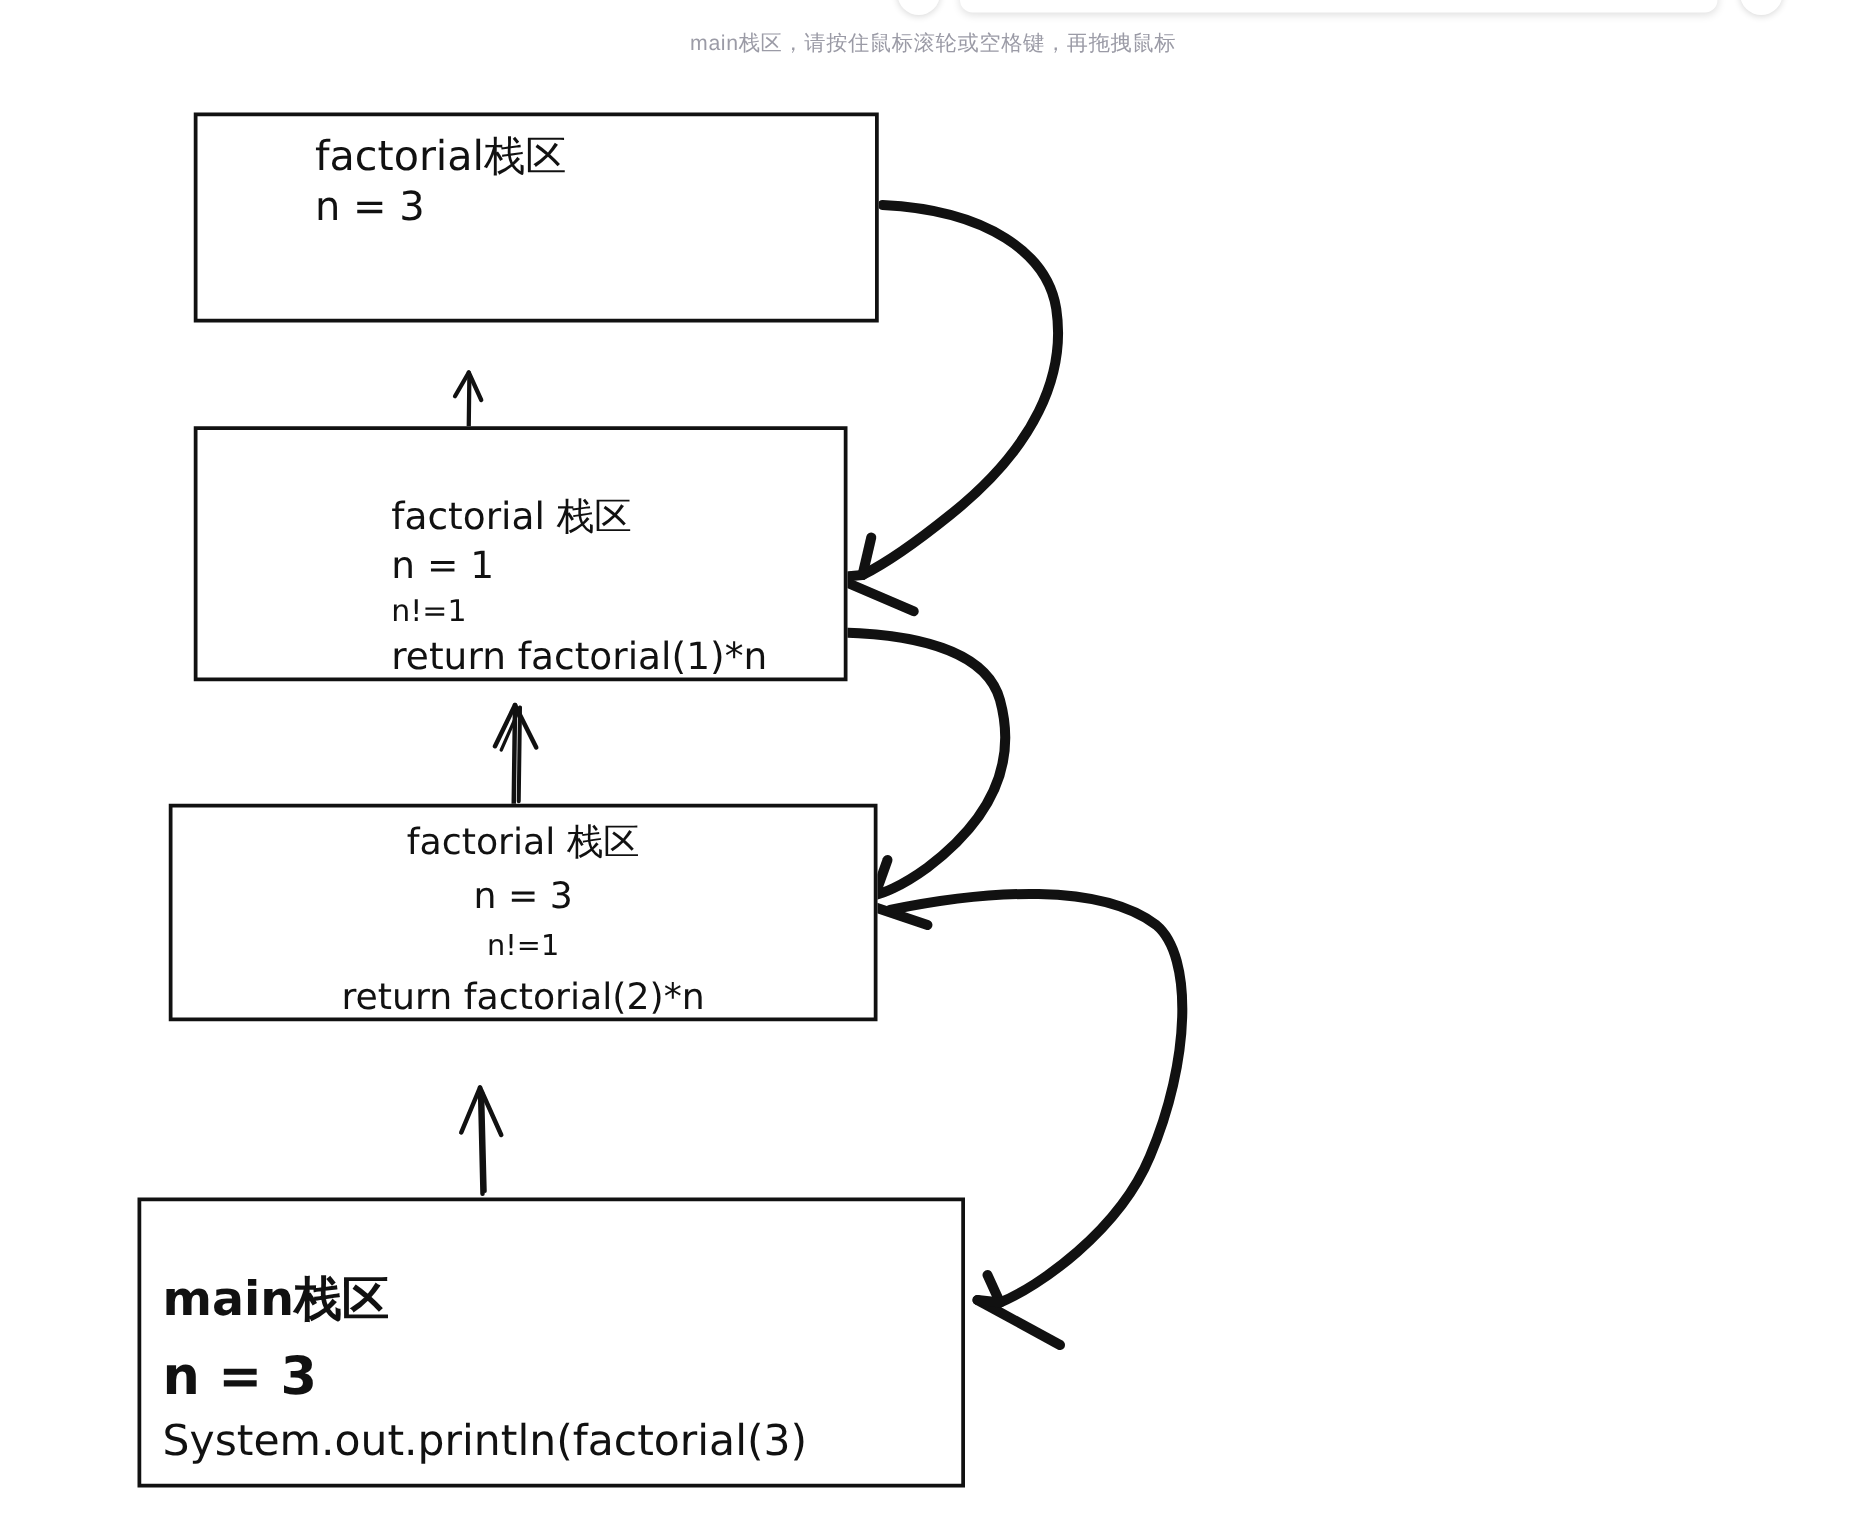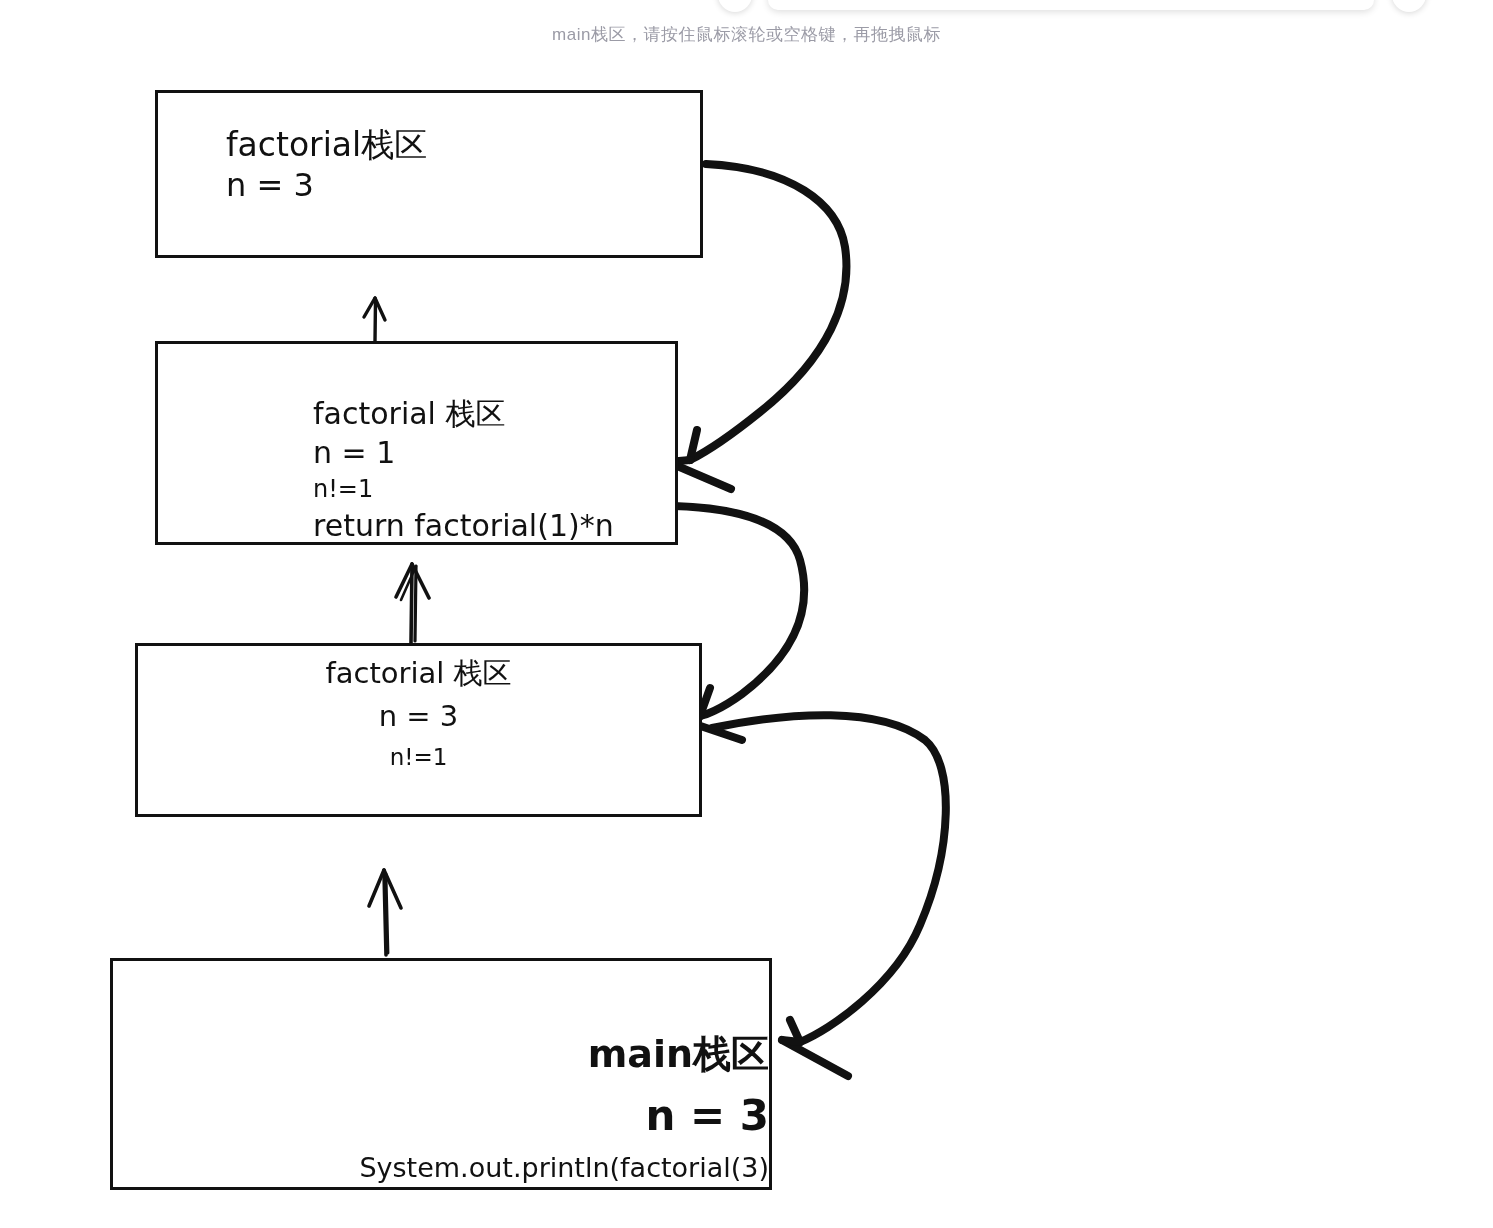--- a/index.html
+++ b/index.html
@@ -80,42 +80,42 @@
     flex-direction: column;
   }
   .box-line {
     color: #111111;
     font-family: "DejaVu Sans", sans-serif;
     white-space: nowrap;
   }
 
   
   #box-1 { left: 155px; top: 90px; width: 548px; height: 168px; }
-  #box-1 .box-inner { top: 32px; padding-left: 68px; }
+  #box-1 .box-inner { top: 12px; padding-left: 94px; }
   #box-1 .box-line { font-size: 32px; line-height: 40px; }
   #box-1 .box-line.l0 { font-size: 33px; }
 
   
   #box-2 { left: 155px; top: 341px; width: 523px; height: 204px; }
   #box-2 .box-inner { top: 50px; padding-left: 155px; }
   #box-2 .box-line { font-size: 30px; line-height: 39px; }
   #box-2 .box-line.l2 { font-size: 24px; line-height: 34px; }
 
   
   #box-3 { left: 135px; top: 643px; width: 567px; height: 174px; }
   #box-3 .box-inner { top: 6px; align-items: center; }
   #box-3 .box-line { font-size: 29px; line-height: 43px; }
   #box-3 .box-line.l2 { font-size: 23px; line-height: 38px; }
 
   
   #box-4 { left: 110px; top: 958px; width: 662px; height: 232px; }
-  #box-4 .box-inner { top: 63px; align-items: flex-end; padding-left: 17px; }
+  #box-4 .box-inner { top: 48px; align-items: flex-start; padding-left: 17px; }
   #box-4 .box-line.l0 { font-size: 38px; line-height: 60px; font-weight: bold; }
   #box-4 .box-line.l1 { font-size: 42px; line-height: 64px; font-weight: bold; }
-  #box-4 .box-line.l2 { font-size: 27px; line-height: 40px; }
+  #box-4 .box-line.l2 { font-size: 34px; line-height: 40px; }
 
   #ink { position: absolute; left: 0; top: 0; }
 </style>
 </head>
 <body>
 
 <div id="top-chrome">
   <div class="round-btn" id="btn-left"></div>
   <div class="round-btn" id="btn-right"></div>
   <div id="toolbar-panel">
@@ -186,20 +186,21 @@
       <div class="box-line l2">n!=1</div>
       <div class="box-line l3">return factorial(1)*n</div>
     </div>
   </div>
 
   <div class="stack-box" id="box-3">
     <div class="box-inner">
       <div class="box-line l0">factorial 栈区</div>
       <div class="box-line l1">n = 3</div>
       <div class="box-line l2">n!=1</div>
+      <div class="box-line l3">return factorial(2)*n</div>
     </div>
   </div>
 
   <div class="stack-box" id="box-4">
     <div class="box-inner">
       <div class="box-line l0">main栈区</div>
       <div class="box-line l1">n = 3</div>
       <div class="box-line l2">System.out.println(factorial(3)</div>
     </div>
   </div>

